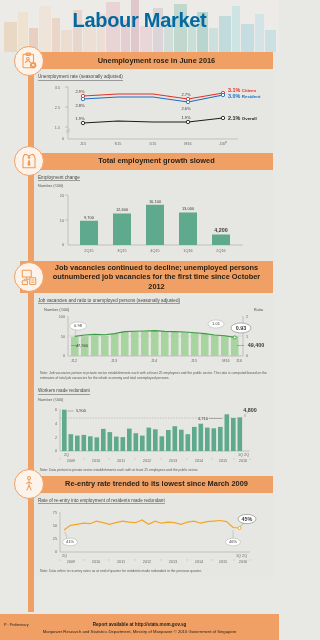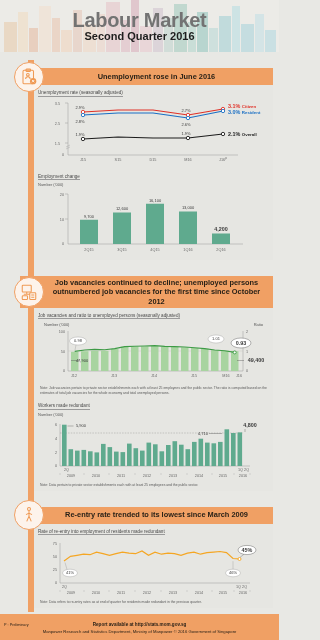--- a/index.html
+++ b/index.html
@@ -12,39 +12,39 @@
     overflow:hidden;
     font-size:4px;
   }
   .page { position:relative; width:279px; height:640px; background:#e8e8e4; }
 
   
   .header { position:relative; width:279px; height:52px; background:#eceae6; overflow:hidden; }
   .skyline { position:absolute; inset:0; }
   .header-title {
     position:absolute; left:0; right:0; top:9px; text-align:center;
-    font-size:20px; font-weight:bold; color:#737373; letter-spacing:-.3px;
+    font-size:20px; font-weight:bold; color:#0369a1; letter-spacing:-.3px;
     font-family:"Liberation Sans", sans-serif; z-index:3;
   }
   .header-sub {
     position:absolute; left:0; right:0; top:30px; text-align:center;
     font-size:11px; font-weight:bold; color:#1e1e1e; z-index:3;
   }
 
   
   .spine { position:absolute; left:28px; top:60px; width:6px; height:552px; background:#f0a064; z-index:1; }
 
   
   .section { position:relative; z-index:2; }
   .band {
     position:relative; margin-left:20px; margin-right:6px;
     background:#f0a064; color:#2a2218;
     min-height:17px; display:flex; align-items:center; justify-content:center;
     padding:2px 6px 2px 26px; text-align:center;
-    font-size:7.4px; font-weight:bold; line-height:1.25;margin-top:16px;
+    font-size:7.4px; font-weight:bold; line-height:1.25;
   }
   .band.two { min-height:24px; }
   .icon-badge {
     position:absolute; left:-6px; top:50%; transform:translateY(-50%);
     width:30px; height:30px; border-radius:50%;
     background:#fdf3eb; border:1.6px solid #f0a064;
     display:flex; align-items:center; justify-content:center; z-index:5;
   }
   .icon-badge svg { display:block; }
 
@@ -98,21 +98,20 @@
         <rect x="197" y="12" width="11" height="40" fill="#8fc4bd"></rect>
         <rect x="209" y="28" width="9" height="24" fill="#b6d8d5"></rect>
         <rect x="219" y="16" width="12" height="36" fill="#9ecfd4"></rect>
         <rect x="232" y="6" width="8" height="46" fill="#b4dde2"></rect>
         <rect x="241" y="24" width="13" height="28" fill="#a7d3dc"></rect>
         <rect x="255" y="14" width="9" height="38" fill="#c2e0e6"></rect>
         <rect x="265" y="30" width="11" height="22" fill="#b0d8e0"></rect>
       </g>
     </svg>
     <div class="header-title">Labour Market</div>
-    <div class="header-sub">Second Quarter 2016</div>
   </div>
 
   <div class="spine"></div>
 
   <div class="section">
     <div class="band">
       <div class="icon-badge">
         <svg width="18" height="18" viewBox="0 0 24 24" fill="none" stroke="#ef9a55" stroke-width="1.4">
           <rect x="4" y="3" width="14" height="18" rx="1.5"></rect>
           <rect x="8" y="1.5" width="6" height="3" rx=".7"></rect>
@@ -179,20 +178,30 @@
         <text class="vlbl" x="148" y="36" text-anchor="middle">1.9%</text>
 
         <text x="190" y="9" fill="#e03127" font-size="5.4" font-weight="bold">3.1% <tspan font-size="4.4">Citizen</tspan></text>
         <text x="190" y="15" fill="#1a6fc4" font-size="5.4" font-weight="bold">3.0% <tspan font-size="4.4">Resident</tspan></text>
         <text x="190" y="37" fill="#1c1c1c" font-size="5.4" font-weight="bold">2.1% <tspan font-size="4.4">Overall</tspan></text>
       </svg>
     </div>
   </div>
 
   <div class="section">
+    <div class="band">
+      <div class="icon-badge">
+        <svg width="18" height="18" viewBox="0 0 24 24" fill="none" stroke="#ef9a55" stroke-width="1.4">
+          <path d="M7 3l5 2 5-2c2 1 3 3 3 6v12H4V9c0-3 1-5 3-6z"></path>
+          <path d="M12 5l-2 2 2 3 2-3-2-2z" fill="#ef9a55" stroke="none"></path>
+          <path d="M11 11h2l1 6-2 2-2-2 1-6z" fill="#ef9a55" stroke="none"></path>
+        </svg>
+      </div>
+      <span>Total employment growth slowed</span>
+    </div>
     <div class="panel">
       <div class="chart-title">
         <span>Employment change</span>
       </div>
       <div class="axis-unit">Number ('000)</div>
       <svg width="231" height="68" viewBox="0 0 231 68">
         <line x1="30" y1="6" x2="30" y2="56" stroke="#9a9a9a" stroke-width=".5"></line>
         <line x1="30" y1="56" x2="205" y2="56" stroke="#9a9a9a" stroke-width=".5"></line>
         <text class="tick" x="26" y="8" text-anchor="end">20</text>
         <text class="tick" x="26" y="33" text-anchor="end">10</text>

